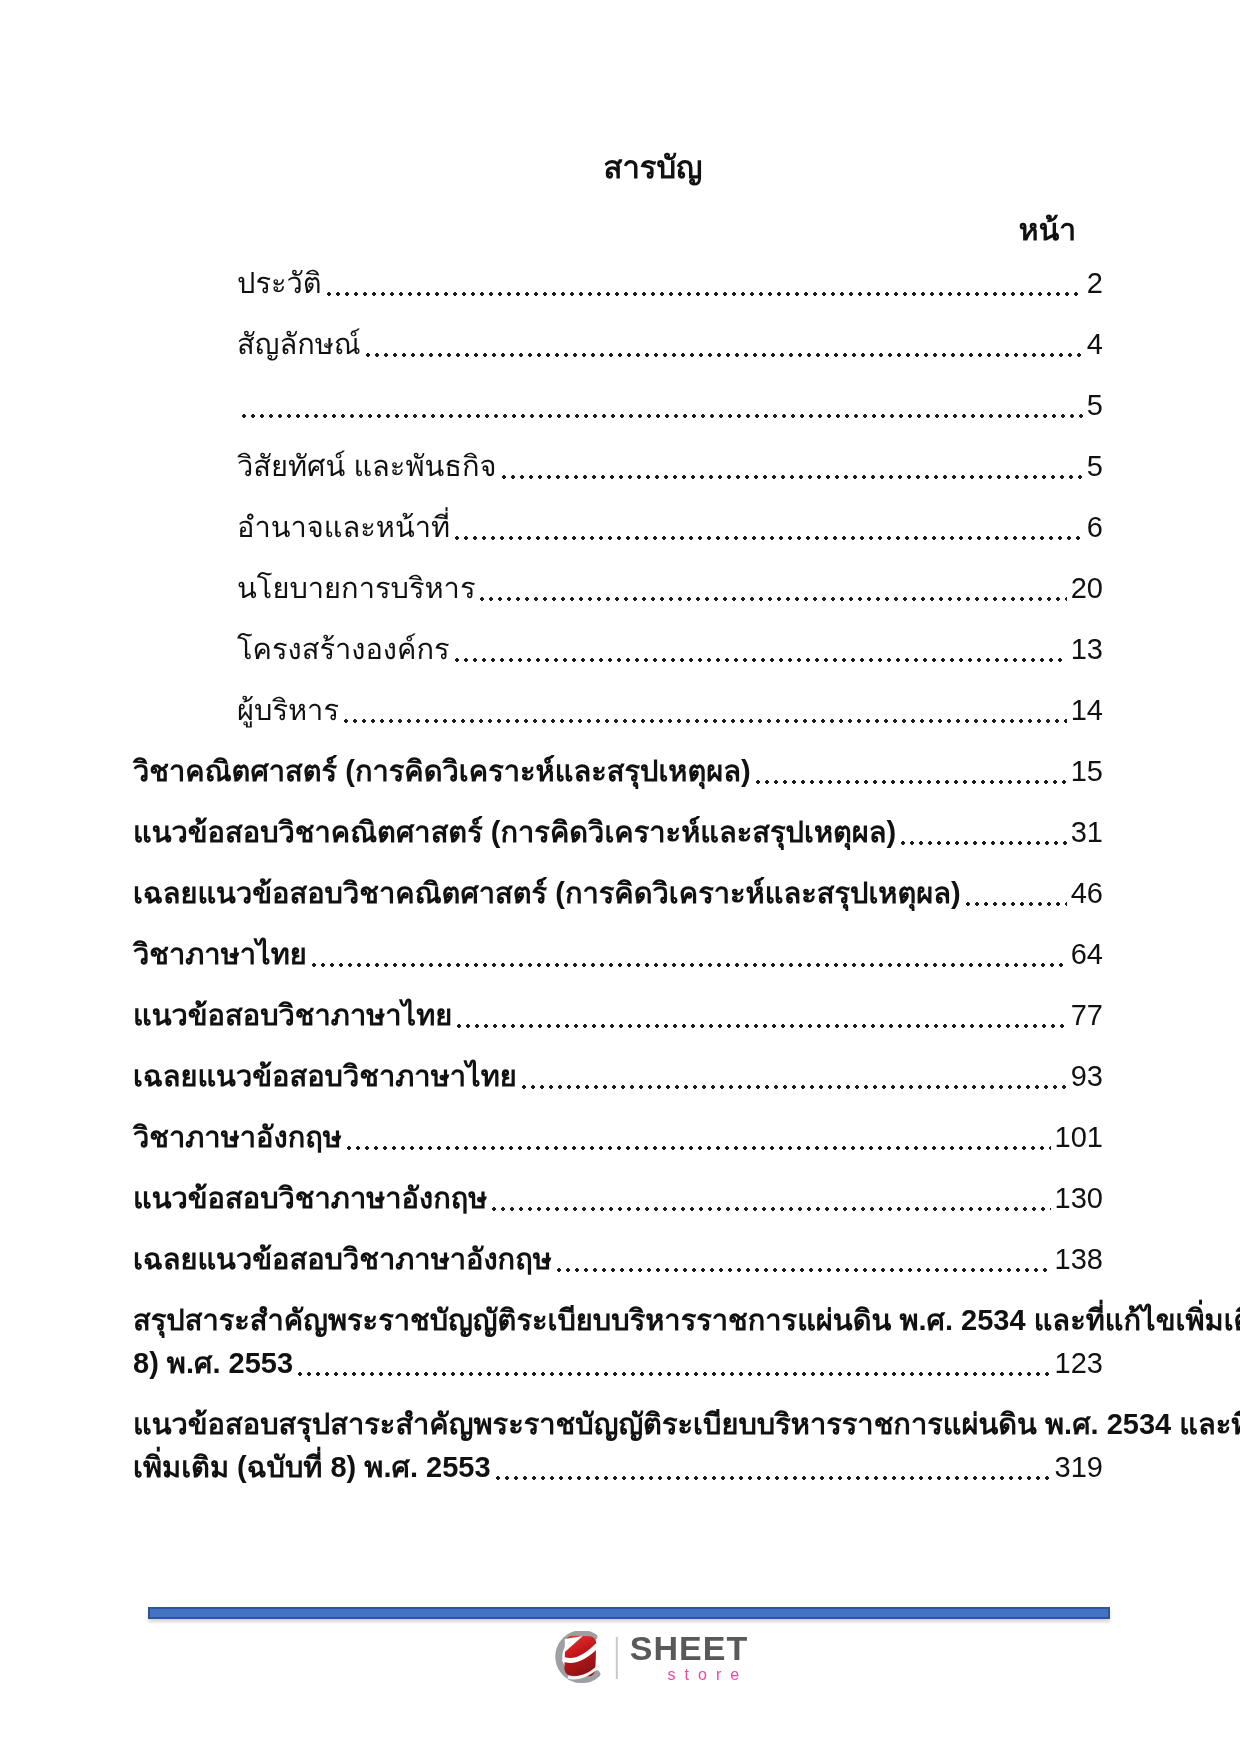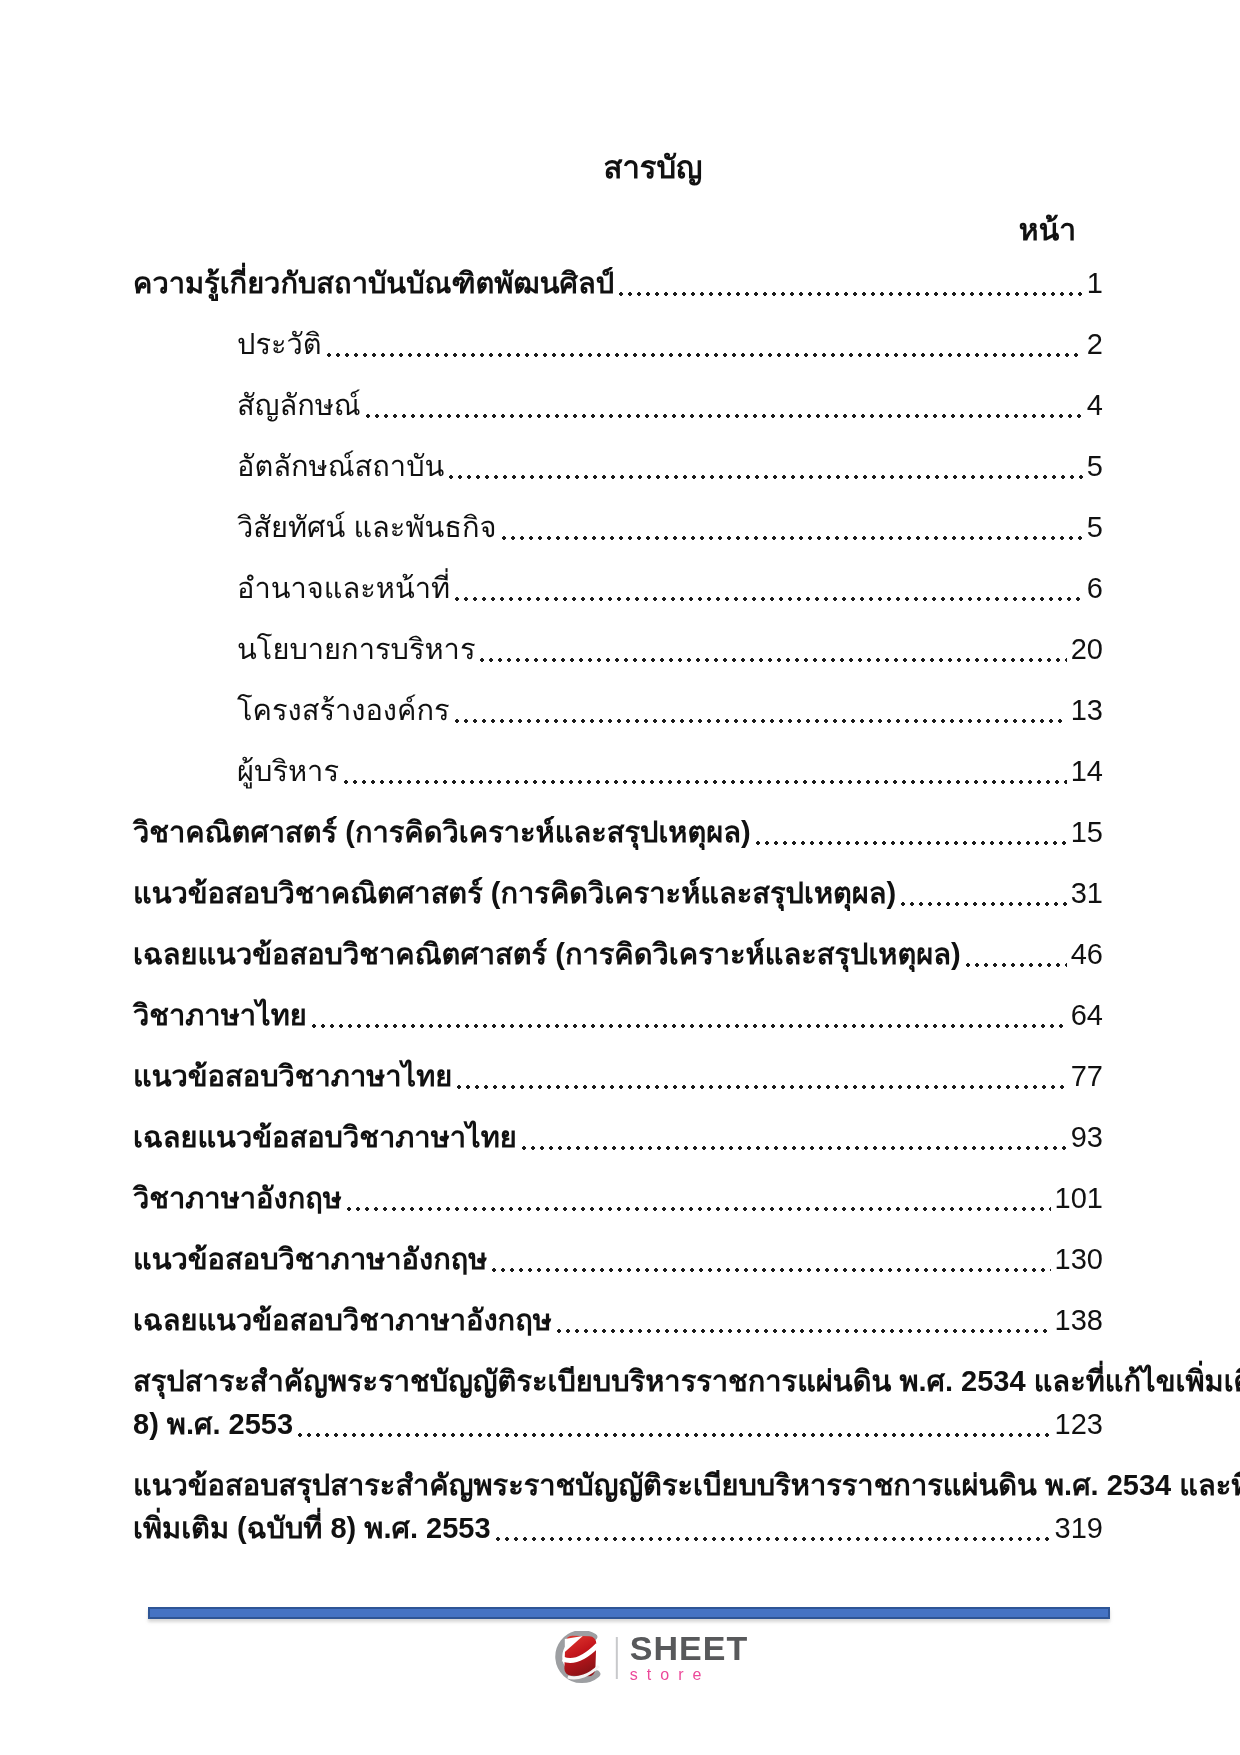--- a/index.html
+++ b/index.html
@@ -66,20 +66,21 @@
     border:2px solid #2E5596;
     box-shadow:0 3px 3px rgba(140,140,140,0.35);
   }
   .brand{
     position:absolute;
     top:1631px;left:50%;
     transform:translateX(-50%);
     margin-left:30px;
     display:flex;
     align-items:center;
+    text-align:right;
   }
   .brand-icon{width:54px;height:54px;display:block;}
   .brand-divider{
     width:2px;height:42px;
     background:#C8C9CB;
     margin:0 12px 0 10px;
   }
   .brand-text{display:flex;flex-direction:column;justify-content:center;}
   .brand-name{
     font-size:34px;font-weight:bold;
@@ -95,44 +96,36 @@
 </head>
 <body>
 
 <div class="page">
 
   <div class="toc-title">สารบัญ</div>
 
   <div class="page-col">หน้า</div>
 
   <div class="toc" id="toc-list">
-      <div class="toc-row bold">
-        <div class="toc-line">
-          <span class="txt">ความรู้เกี่ยวกับสถาบันบัณฑิตพัฒนศิลป์</span>
-          <span class="dots"></span>
-          <span class="pagenum">1</span>
-        </div>
-      </div>
       <div class="toc-row indent1">
         <div class="toc-line">
           <span class="txt">ประวัติ</span>
           <span class="dots"></span>
           <span class="pagenum">2</span>
         </div>
       </div>
       <div class="toc-row indent1">
         <div class="toc-line">
           <span class="txt">สัญลักษณ์</span>
           <span class="dots"></span>
           <span class="pagenum">4</span>
         </div>
       </div>
       <div class="toc-row indent1">
         <div class="toc-line">
-          <span class="txt">อัตลักษณ์สถาบัน</span>
           <span class="dots"></span>
           <span class="pagenum">5</span>
         </div>
       </div>
       <div class="toc-row indent1">
         <div class="toc-line">
           <span class="txt">วิสัยทัศน์ และพันธกิจ</span>
           <span class="dots"></span>
           <span class="pagenum">5</span>
         </div>

